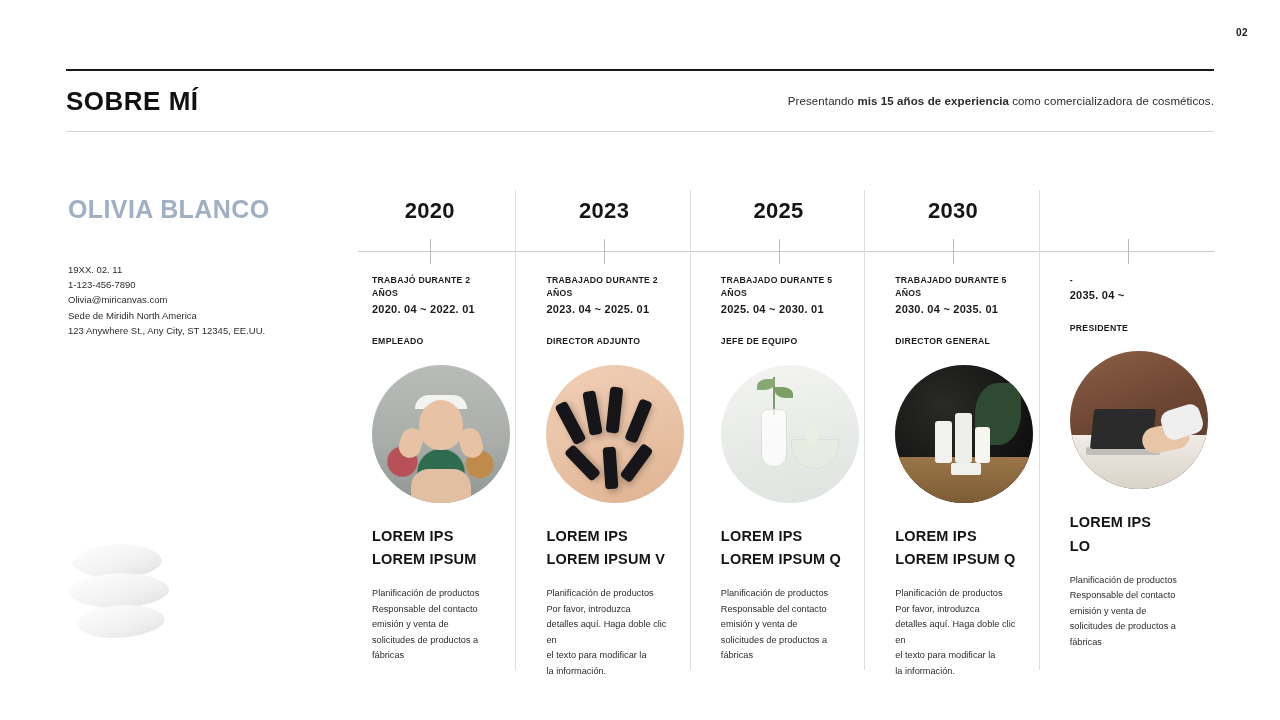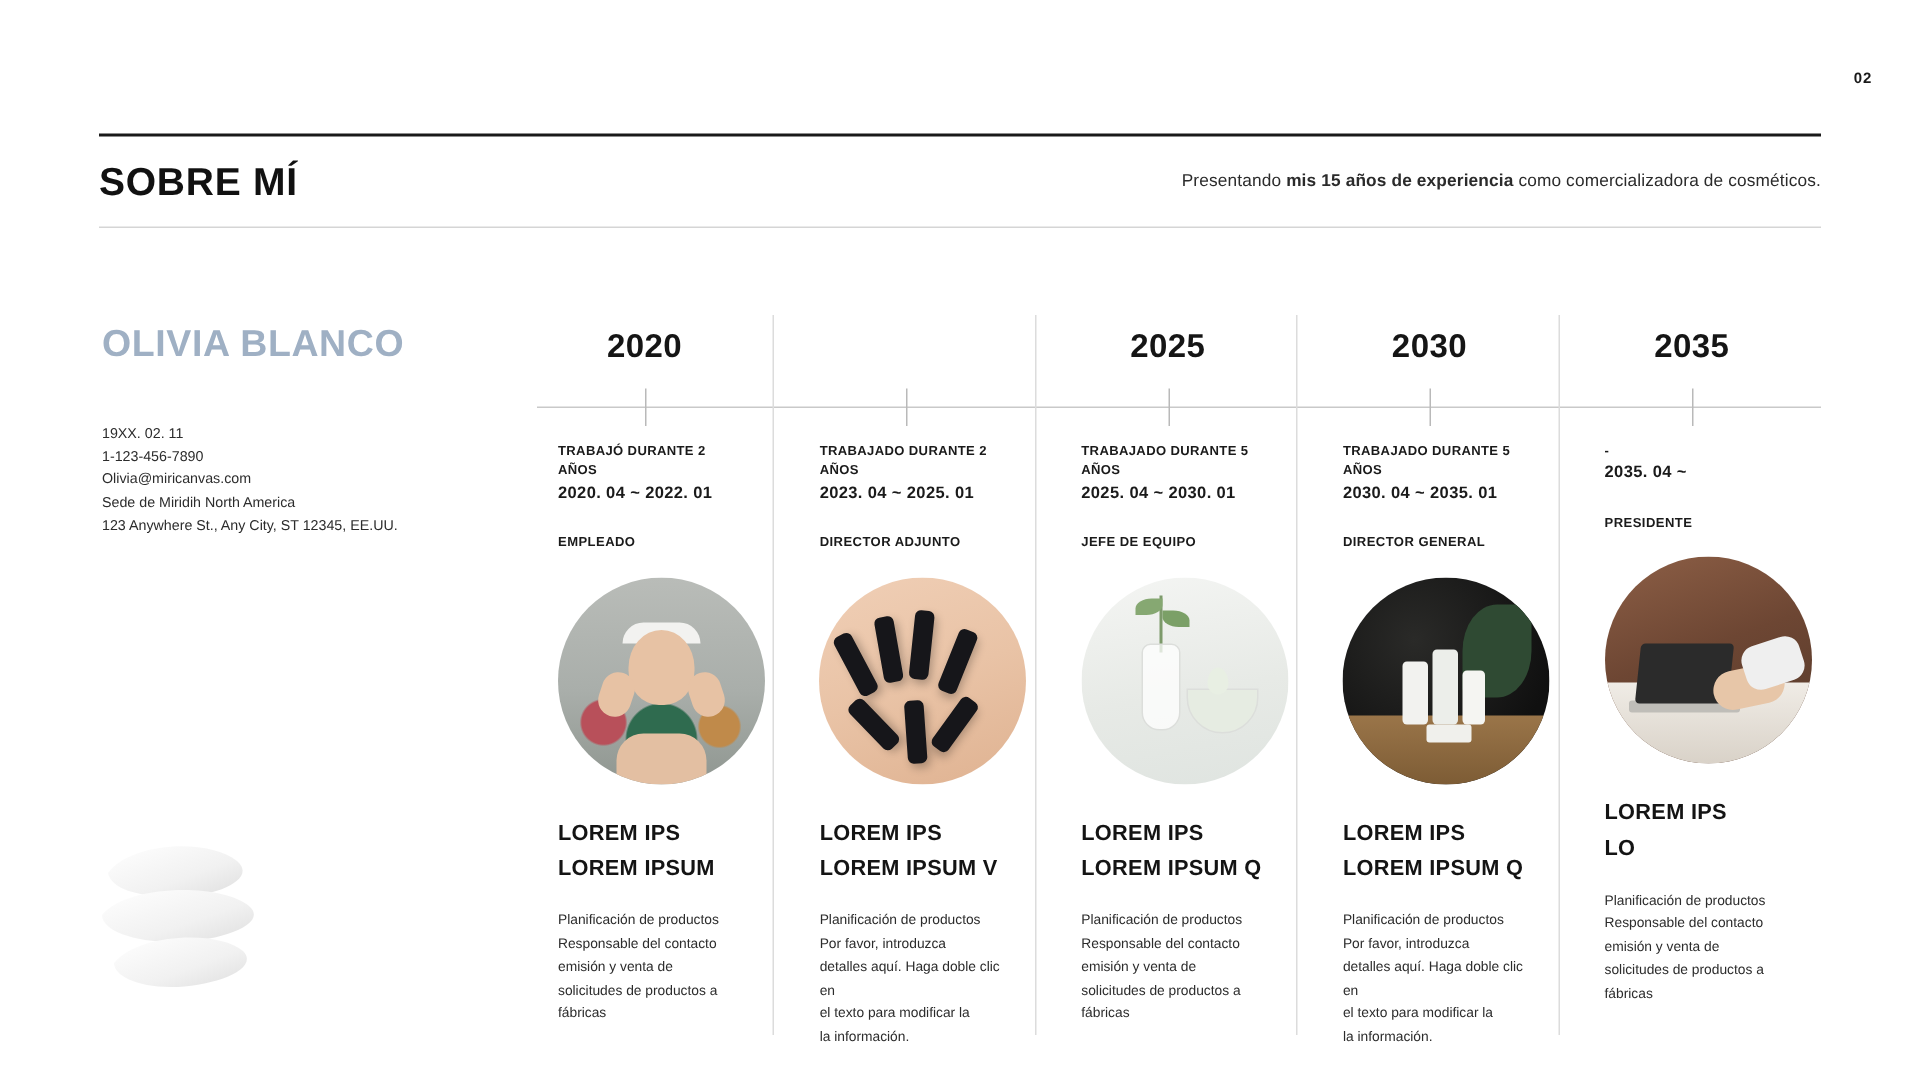--- a/index.html
+++ b/index.html
@@ -8,21 +8,20 @@
     width: 1280px; height: 720px;
     background: #ffffff;
     font-family: "Liberation Sans", sans-serif;
     color: #1a1a1a;
     overflow: hidden;
   }
   .page {
     position: relative;
     width: 1280px; height: 552px;
     background: #ffffff;
-    margin-top: 20px;
   }
 
   
   .page-num {
     position: absolute;
     top: 27px; right: 32px;
     font-size: 10px;
     font-weight: bold;
     letter-spacing: 0.5px;
     color: #1a1a1a;
@@ -286,20 +285,21 @@
           <div class="hand-l"></div>
             <div class="hand-r"></div>
             <div class="body"></div>
         </div>
         <div class="lorem">LOREM IPS<br>LOREM IPSUM</div>
         <div class="desc">Planificación de productos<br>Responsable del contacto<br>emisión y venta de<br>solicitudes de productos a<br>fábricas</div>
       </div>
     </div>
 
     <div class="col">
+      <div class="year">2023</div>
       <div class="tick"></div>
       <div class="col-body">
         <div class="dur-title">TRABAJADO DURANTE 2 AÑOS</div>
         <div class="dur-range">2023. 04 ~ 2025. 01</div>
         <div class="role">DIRECTOR ADJUNTO</div>
         <div class="photo p2">
           <div class="ph-bg"></div>
           <i class="l1"></i>
             <i class="l2"></i>
             <i class="l3"></i>
@@ -349,21 +349,20 @@
             <div class="b2"></div>
             <div class="b3"></div>
             <div class="box"></div>
         </div>
         <div class="lorem">LOREM IPS<br>LOREM IPSUM Q</div>
         <div class="desc">Planificación de productos<br>Por favor, introduzca<br>detalles aquí. Haga doble clic en<br>el texto para modificar la<br>la información.</div>
       </div>
     </div>
 
     <div class="col">
-      <div class="year">2035</div>
       <div class="tick"></div>
       <div class="col-body">
         <div class="dur-title">-</div>
         <div class="dur-range">2035. 04 ~</div>
         <div class="role">PRESIDENTE</div>
         <div class="photo p5">
           <div class="ph-bg"></div>
             <div class="desk"></div>
             <div class="lapbase"></div>
           <div class="lap"></div>

